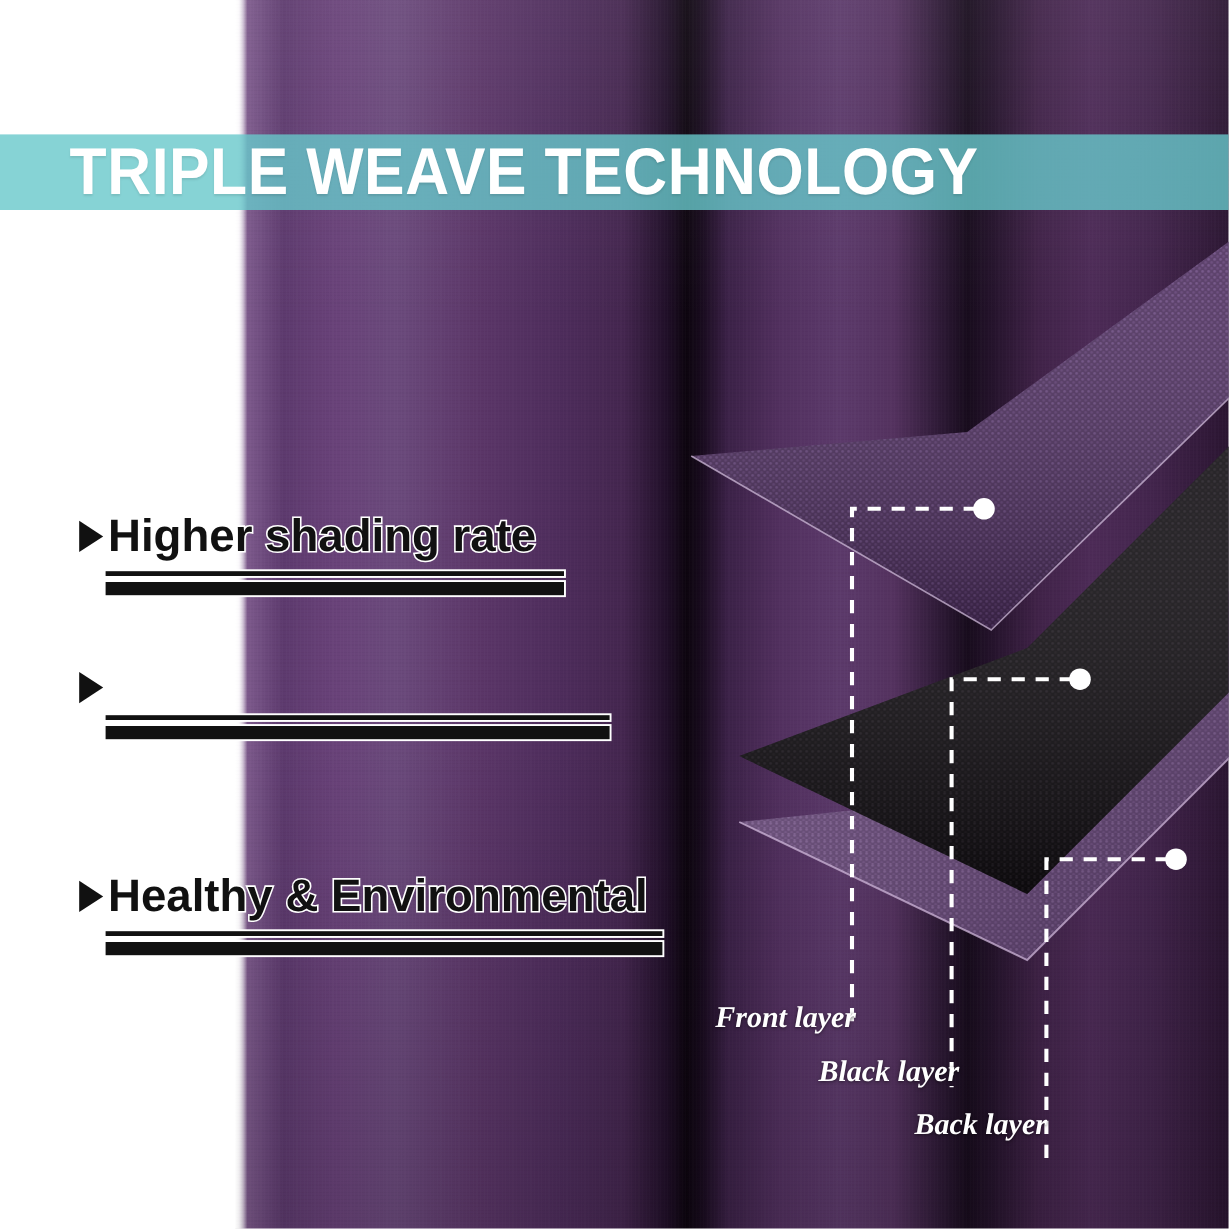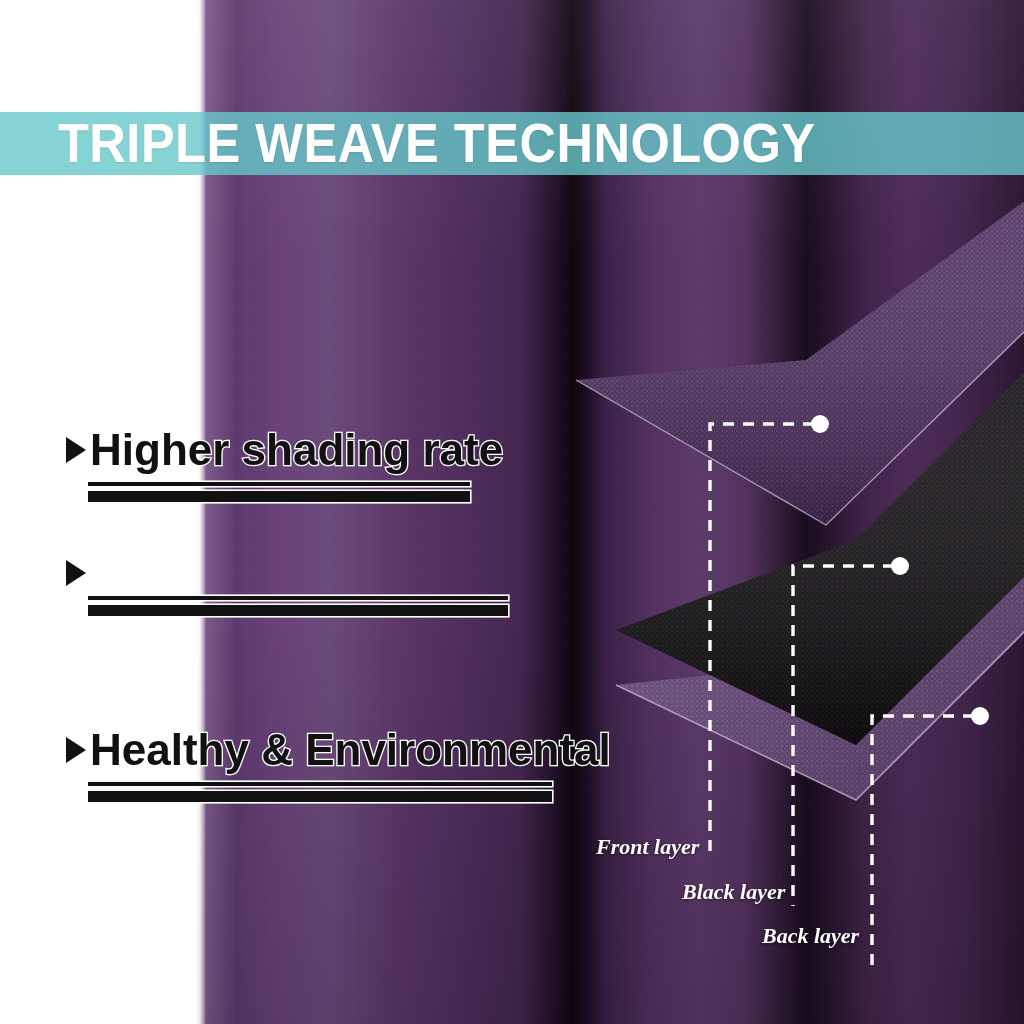--- a/index.html
+++ b/index.html
@@ -86,21 +86,21 @@
     width:0;height:0;flex:0 0 auto;
     border-top:13px solid transparent;
     border-bottom:13px solid transparent;
     border-left:20px solid #111111;
     filter:drop-shadow(0 0 1.2px #ffffff) drop-shadow(0 0 1.2px #ffffff);
     margin-right:4px;
   }
   .ftext{
     font-family:"Liberation Sans",sans-serif;
     font-weight:700;
-    font-size:44px;
+    font-size:38px;
     line-height:1;
     color:#111111;
     white-space:nowrap;
     -webkit-text-stroke:2.6px #ffffff;
     paint-order:stroke fill;
   }
   .rule{position:relative;margin-top:10px;}
   .rule .r1{
     height:4px;width:100%;background:#111111;
     box-shadow:0 0 0 1.6px #ffffff;
@@ -114,21 +114,21 @@
   .diagram{position:absolute;left:556px;top:330px;width:470px;height:520px;}
   .diagram svg{display:block;width:470px;height:520px;overflow:visible;}
 
   
   .callout{
     position:absolute;
     color:#ffffff;
     font-family:"Liberation Serif",serif;
     font-style:italic;
     font-weight:700;
-    font-size:22px;
+    font-size:25px;
     line-height:1;
     white-space:nowrap;
     text-shadow:0 1px 3px rgba(0,0,0,.55);
   }
 </style>
 </head>
 <body>
 
 <div id="stage">
 

